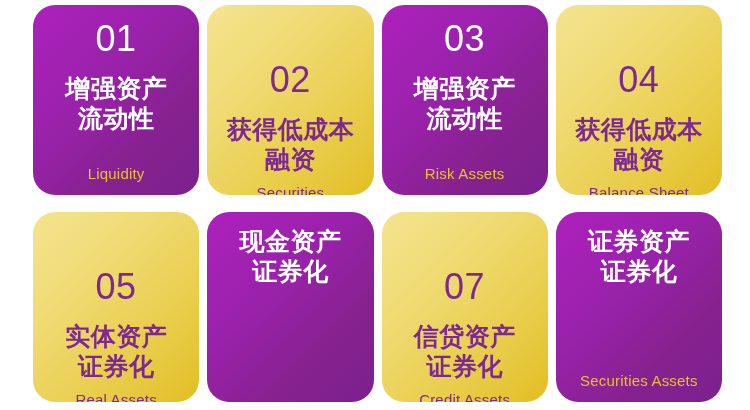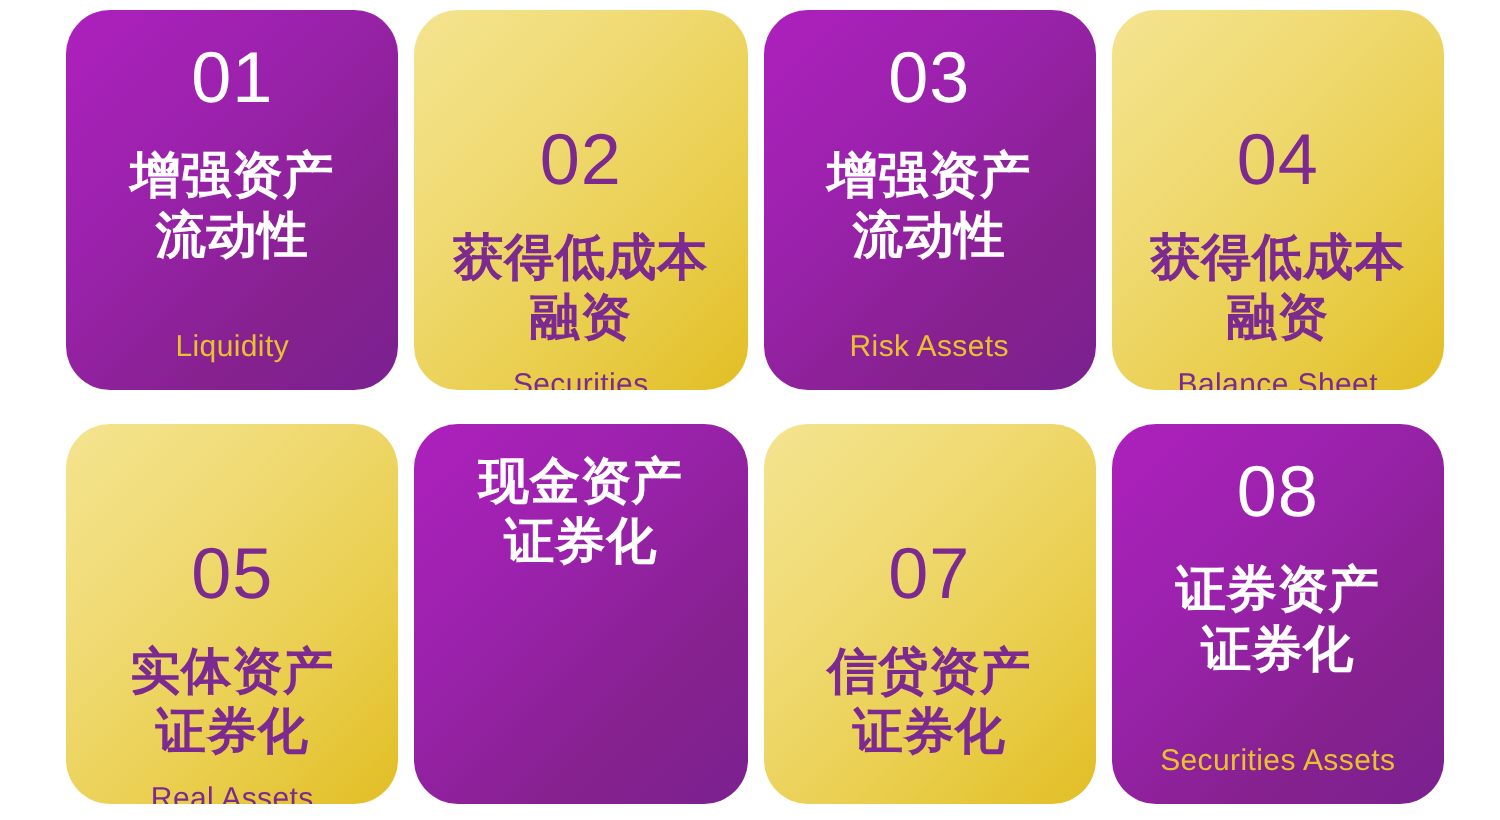--- a/index.html
+++ b/index.html
@@ -116,22 +116,22 @@
 
   <div class="card purple">
     <div class="card-title">现金资产
 证券化</div>
   </div>
 
   <div class="card yellow">
     <div class="card-number">07</div>
     <div class="card-title">信贷资产
 证券化</div>
+    <div class="card-caption">Credit Assets</div>
   </div>
 
   <div class="card purple">
-    <div class="card-number">08</div>
     <div class="card-title">证券资产
 证券化</div>
     <div class="card-caption">Securities Assets</div>
   </div>
 
 </div>
 
 </body></html>

